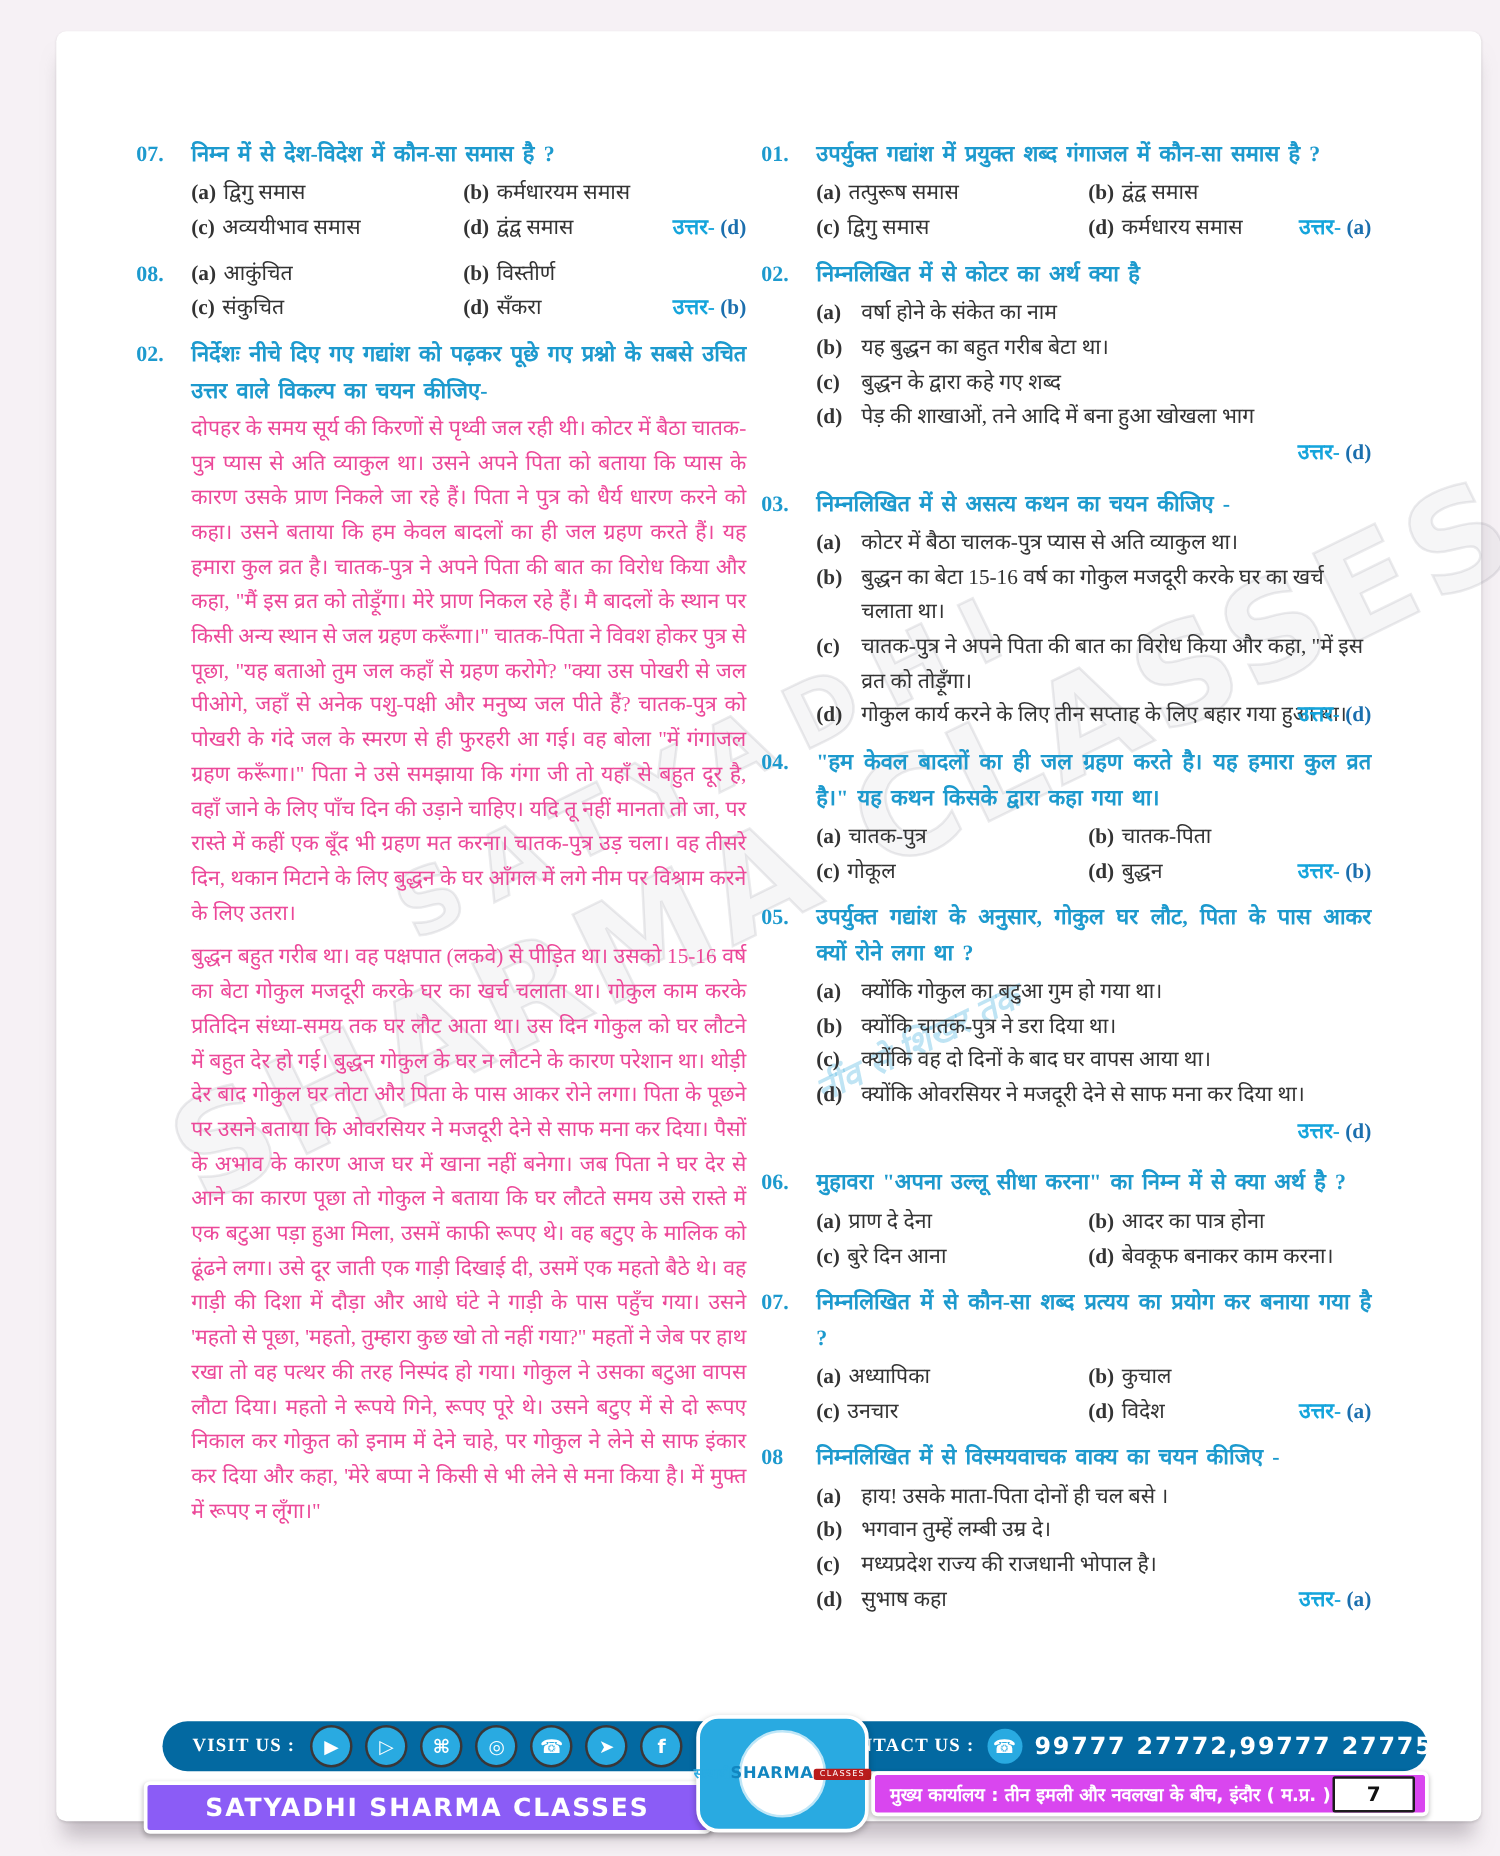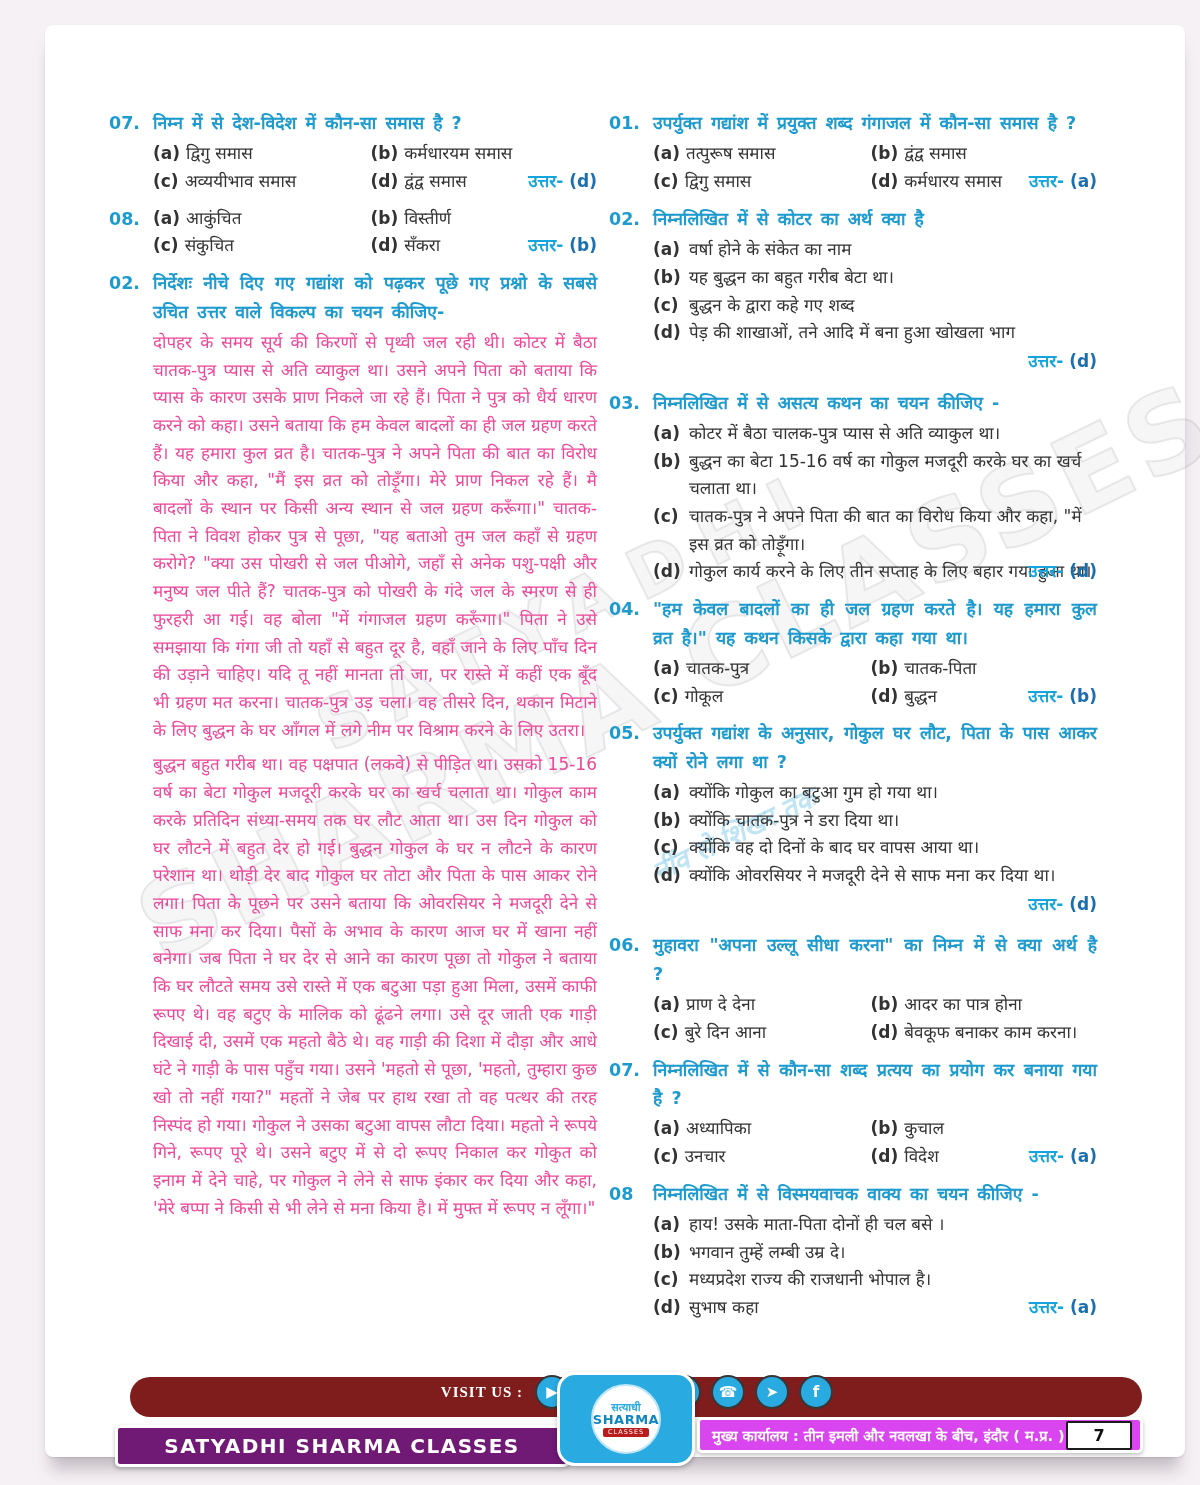--- a/index.html
+++ b/index.html
@@ -29,21 +29,21 @@
   .wm-tag{
     position:absolute;left:600px;top:790px;transform:rotate(-26deg);
     color:rgba(62,172,222,0.33);font-size:27px;font-style:italic;font-weight:bold;
     pointer-events:none;white-space:nowrap;
   }
   
   .content{
     position:absolute;left:64px;top:84px;width:988px;
     display:flex;gap:12px;
   }
-  .col{width:488px;flex:0 0 488px;}
+  .col{width:488px;flex:0 0 488px;font-family:Liberation Serif, serif;}
   .question{display:flex;margin-bottom:9px;}
   .qnum{
     flex:0 0 44px;color:#1d9ace;font-weight:bold;font-size:17.5px;line-height:1.62;
   }
   .qbody{flex:1;min-width:0;}
   .qtitle{
     color:#1d9ace;font-weight:bold;font-size:17.5px;line-height:1.62;
     text-align:justify;word-spacing:3px;margin-bottom:3px;
   }
   .para{
@@ -64,23 +64,23 @@
   .answer .ans-letter{color:#1b6fae;}
   .answer.abs{position:absolute;right:0;bottom:0;margin-left:0;}
   .answer-line{
     text-align:right;font-weight:bold;font-size:17px;line-height:1.63;margin:1px 0 4px;
   }
   .answer-line .ans-prefix{color:#15a5dc;}
   .answer-line .ans-letter{color:#1b6fae;}
   
   .footer-darkbar{
     position:absolute;left:85px;top:1352px;width:1012px;height:40px;
-    background:#7f1d1d;border-radius:21px;
+    background:#0369a1;border-radius:21px;
     display:flex;align-items:center;justify-content:space-between;
-    padding:0 24px;box-sizing:border-box;flex-direction:column;
+    padding:0 24px;box-sizing:border-box;
   }
   .fd-left{display:flex;align-items:center;gap:14px;}
   .fd-right{display:flex;align-items:center;gap:10px;}
   .fd-spacer{flex:0 0 118px;}
   .visit-label,.contact-label{
     font-family:"Liberation Serif","DejaVu Serif",serif;
     color:#ffffff;font-size:15px;letter-spacing:1px;white-space:nowrap;font-weight:bold;
   }
   .sicons{display:flex;align-items:center;gap:14px;}
   .sicon{
@@ -90,34 +90,34 @@
   }
   .wa-icon{
     width:28px;height:28px;border-radius:50%;background:#29aae1;color:#fff;
     display:flex;align-items:center;justify-content:center;font-size:15px;
   }
   .contact-numbers{
     color:#ffffff;font-weight:bold;font-size:19px;letter-spacing:1.5px;white-space:nowrap;
   }
   .footer-blue-left{
     position:absolute;left:70px;top:1400px;width:448px;height:36px;
-    background:#701a75;border:3px solid #ffffff;border-radius:5px;
+    background:#8b5cf6;border:3px solid #ffffff;border-radius:5px;
     display:flex;align-items:center;justify-content:center;
     box-shadow:0 2px 4px rgba(0,0,0,0.25);
   }
   .brand-text{color:#ffffff;font-weight:bold;font-size:20px;letter-spacing:1.5px;white-space:nowrap;}
   .footer-logo{
     position:absolute;left:512px;top:1347px;width:132px;height:88px;
     background:#29aae1;border:3px solid #ffffff;border-radius:18px;
     display:flex;align-items:center;justify-content:center;
     box-shadow:0 2px 5px rgba(0,0,0,0.25);
   }
   .logo-circle{
     width:66px;height:66px;border-radius:50%;background:#ffffff;
-    border:2px solid #bfe6f7;display:flex;flex-direction:column;
+    border:2px solid #bfe6f7;display:flex;flex-direction:row;
     align-items:center;justify-content:center;line-height:1.05;
   }
   .logo-hindi{color:#29aae1;font-size:11px;font-weight:bold;}
   .logo-sharma{color:#1286c0;font-size:13px;font-weight:bold;letter-spacing:0.5px;}
   .logo-classes{
     background:#b91c1c;color:#ffffff;font-size:6.5px;letter-spacing:1px;
     padding:1px 5px;border-radius:2px;margin-top:1px;
   }
   .footer-blue-right{
     position:absolute;left:652px;top:1392px;width:446px;height:36px;

